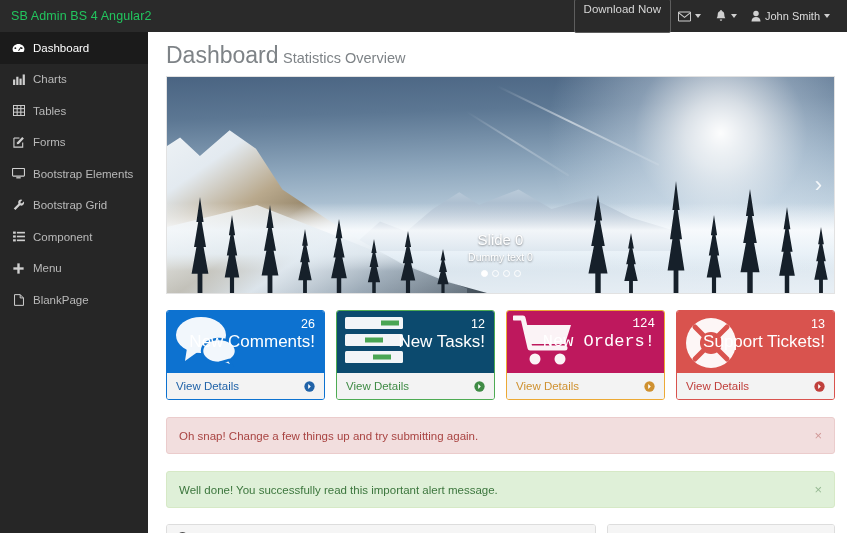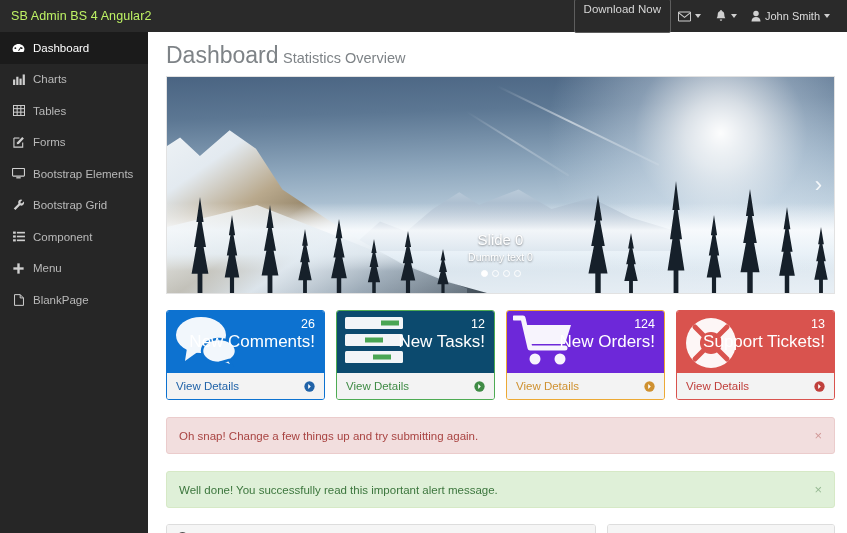--- a/index.html
+++ b/index.html
@@ -12,21 +12,21 @@
 
   
   .navbar {
     position: absolute; top: 0; left: 0;
     width: 847px; height: 32px;
     background: #2a2a2a;
     display: flex; align-items: center;
     z-index: 20;
   }
   .brand {
-    color: #bef264;
+    color: #22c55e;
     font-size: 12.5px;
     padding-left: 11px;
     letter-spacing: .1px;
     white-space: nowrap;
   }
   .nav-right {
     margin-left: auto;
     display: flex; align-items: center;
     padding-right: 10px;
     gap: 0;
@@ -202,21 +202,21 @@
     background: #f3f3f3;
     height: 26px;
     display: flex; align-items: center;
     padding: 0 9px;
     font-size: 11.5px;
   }
   .card-foot .fa { margin-left: auto; display: flex; align-items: center; }
 
   .c-blue .card-body { background: #0d72d0; } .c-blue { border-color:#0d72d0; } .c-blue .card-foot { color:#2163a8; }
   .c-green .card-body { background: #0c4a6e; } .c-green { border-color:#4eab53; } .c-green .card-foot { color:#3f8b45; }
-  .c-orange .card-body { background: #6d28d9; } .c-orange { border-color:#eca935; } .c-orange .card-foot { color:#cf9130; }
+  .c-orange .card-body { background: #be185d; font-family: Liberation Mono, monospace; } .c-orange { border-color:#eca935; } .c-orange .card-foot { color:#cf9130; }
   .c-red .card-body { background: #d9534e; } .c-red { border-color:#d9534e; } .c-red .card-foot { color:#c0403c; }
 
   
   .alert {
     margin: 17px 12px 0 18px;
     padding: 10px 12px;
     border-radius: 3px;
     font-size: 11.5px;
     display: flex; align-items: center;
   }

